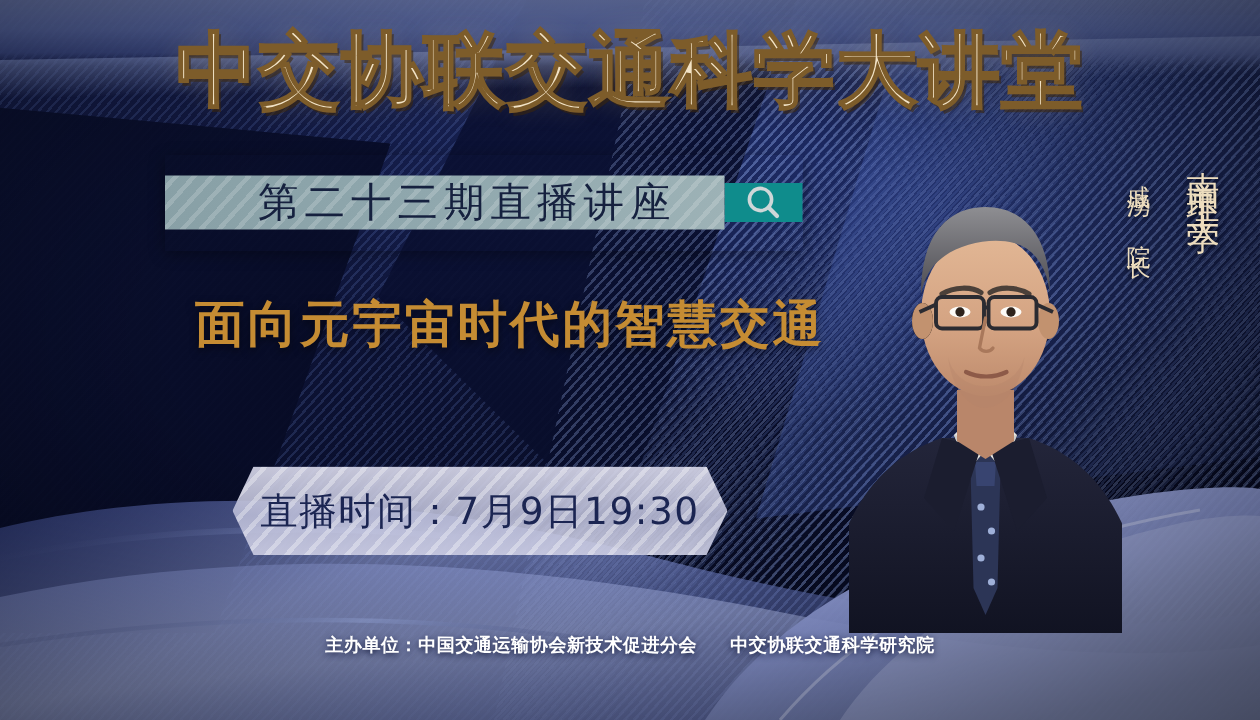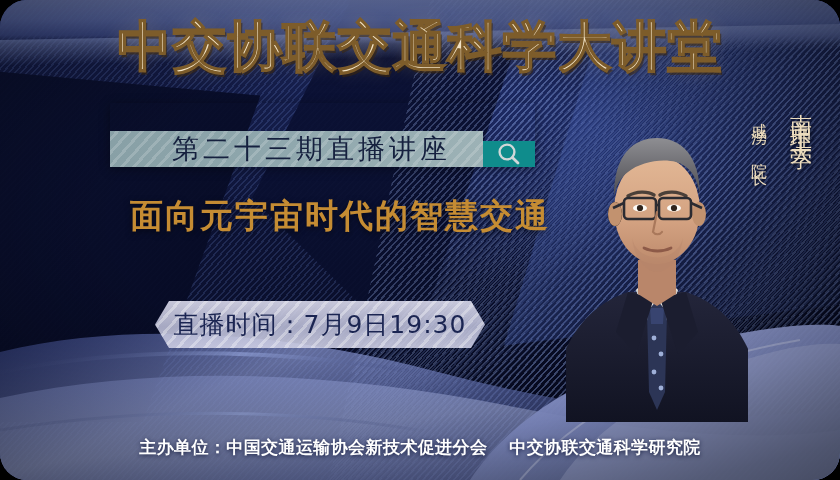--- a/index.html
+++ b/index.html
@@ -7,21 +7,20 @@
     padding: 0;
     background: #000;
   }
   #poster {
     position: relative;
     width: 840px;
     height: 480px;
     overflow: hidden;
     font-family: "Liberation Sans", "DejaVu Sans", sans-serif;
     background: #0a0e28;
-    border-radius: 27px;
   }
 
   
   .bg-base {
     position: absolute; inset: 0;
     background:
       radial-gradient(ellipse 70% 60% at 62% 22%, #1d2a63 0%, rgba(16,22,60,0) 62%),
       linear-gradient(165deg, #151d4a 0%, #0d1336 38%, #070b23 72%, #05081c 100%);
   }
   .bg-topband {
@@ -98,21 +97,21 @@
       2px 3px 0 rgba(60,38,10,.55),
       0 0 18px rgba(255,220,150,.18);
     white-space: nowrap;
     font-family: "DejaVu Sans", "Liberation Sans", sans-serif;
   }
 
   
   .subtitle-bar {
     position: absolute; left: 110px; top: 103px;
     width: 425px; height: 64px;
-    display: flex; align-items: flex-end;
+    display: flex; align-items: center;
     box-shadow: 0 2px 10px rgba(0,0,0,.35);
   }
   .subtitle-fill {
     position: relative;
     flex: 1;
     background: linear-gradient(100deg, #88a0a6 0%, #8fa7ad 45%, #9db2b6 100%);
     display: flex; align-items: center; justify-content: center;
     overflow: hidden;
   }
   .subtitle-fill:before {
@@ -149,22 +148,22 @@
     font-size: 33px;
     line-height: 47px;
     font-weight: bold;
     letter-spacing: 2px;
     font-family: "DejaVu Sans", "Liberation Sans", sans-serif;
     text-shadow: 0 2px 6px rgba(0,0,0,.5);
   }
 
   
   .time-badge {
-    position: absolute; left: 155px; top: 301px;
-    width: 330px; height: 47px;
+    position: absolute; left: 155px; top: 311px;
+    width: 330px; height: 59px;
     display: flex; align-items: center; justify-content: center;
     background: linear-gradient(180deg, rgba(214,214,232,.92) 0%, rgba(188,190,216,.88) 55%, rgba(205,206,228,.90) 100%);
     clip-path: polygon(14px 0, calc(100% - 14px) 0, 100% 50%, calc(100% - 14px) 100%, 14px 100%, 0 50%);
     box-shadow: 0 0 18px rgba(180,195,255,.28);
     overflow: hidden;
   }
   .time-badge:before {
     content: "";
     position: absolute; inset: 0;
     background-image: repeating-linear-gradient(
@@ -205,24 +204,24 @@
     letter-spacing: 7px;
   }
   .v-name {
     left: 748px; top: 110px;
     font-size: 16px;
     letter-spacing: 7px;
   }
 
   
   .footer {
-    position: absolute; left: 0; right: 0; top: 436px;
+    position: absolute; left: 0; right: 0; top: 422px;
     text-align: center;
     color: #ffffff;
-    font-size: 17px;
+    font-size: 12px;
     font-weight: bold;
     letter-spacing: .4px;
     font-family: "DejaVu Sans", "Liberation Sans", sans-serif;
     text-shadow: 0 1px 4px rgba(10,16,50,.85);
   }
   .footer .gap { display: inline-block; width: 22px; }
 </style>
 </head>
 <body>
 

